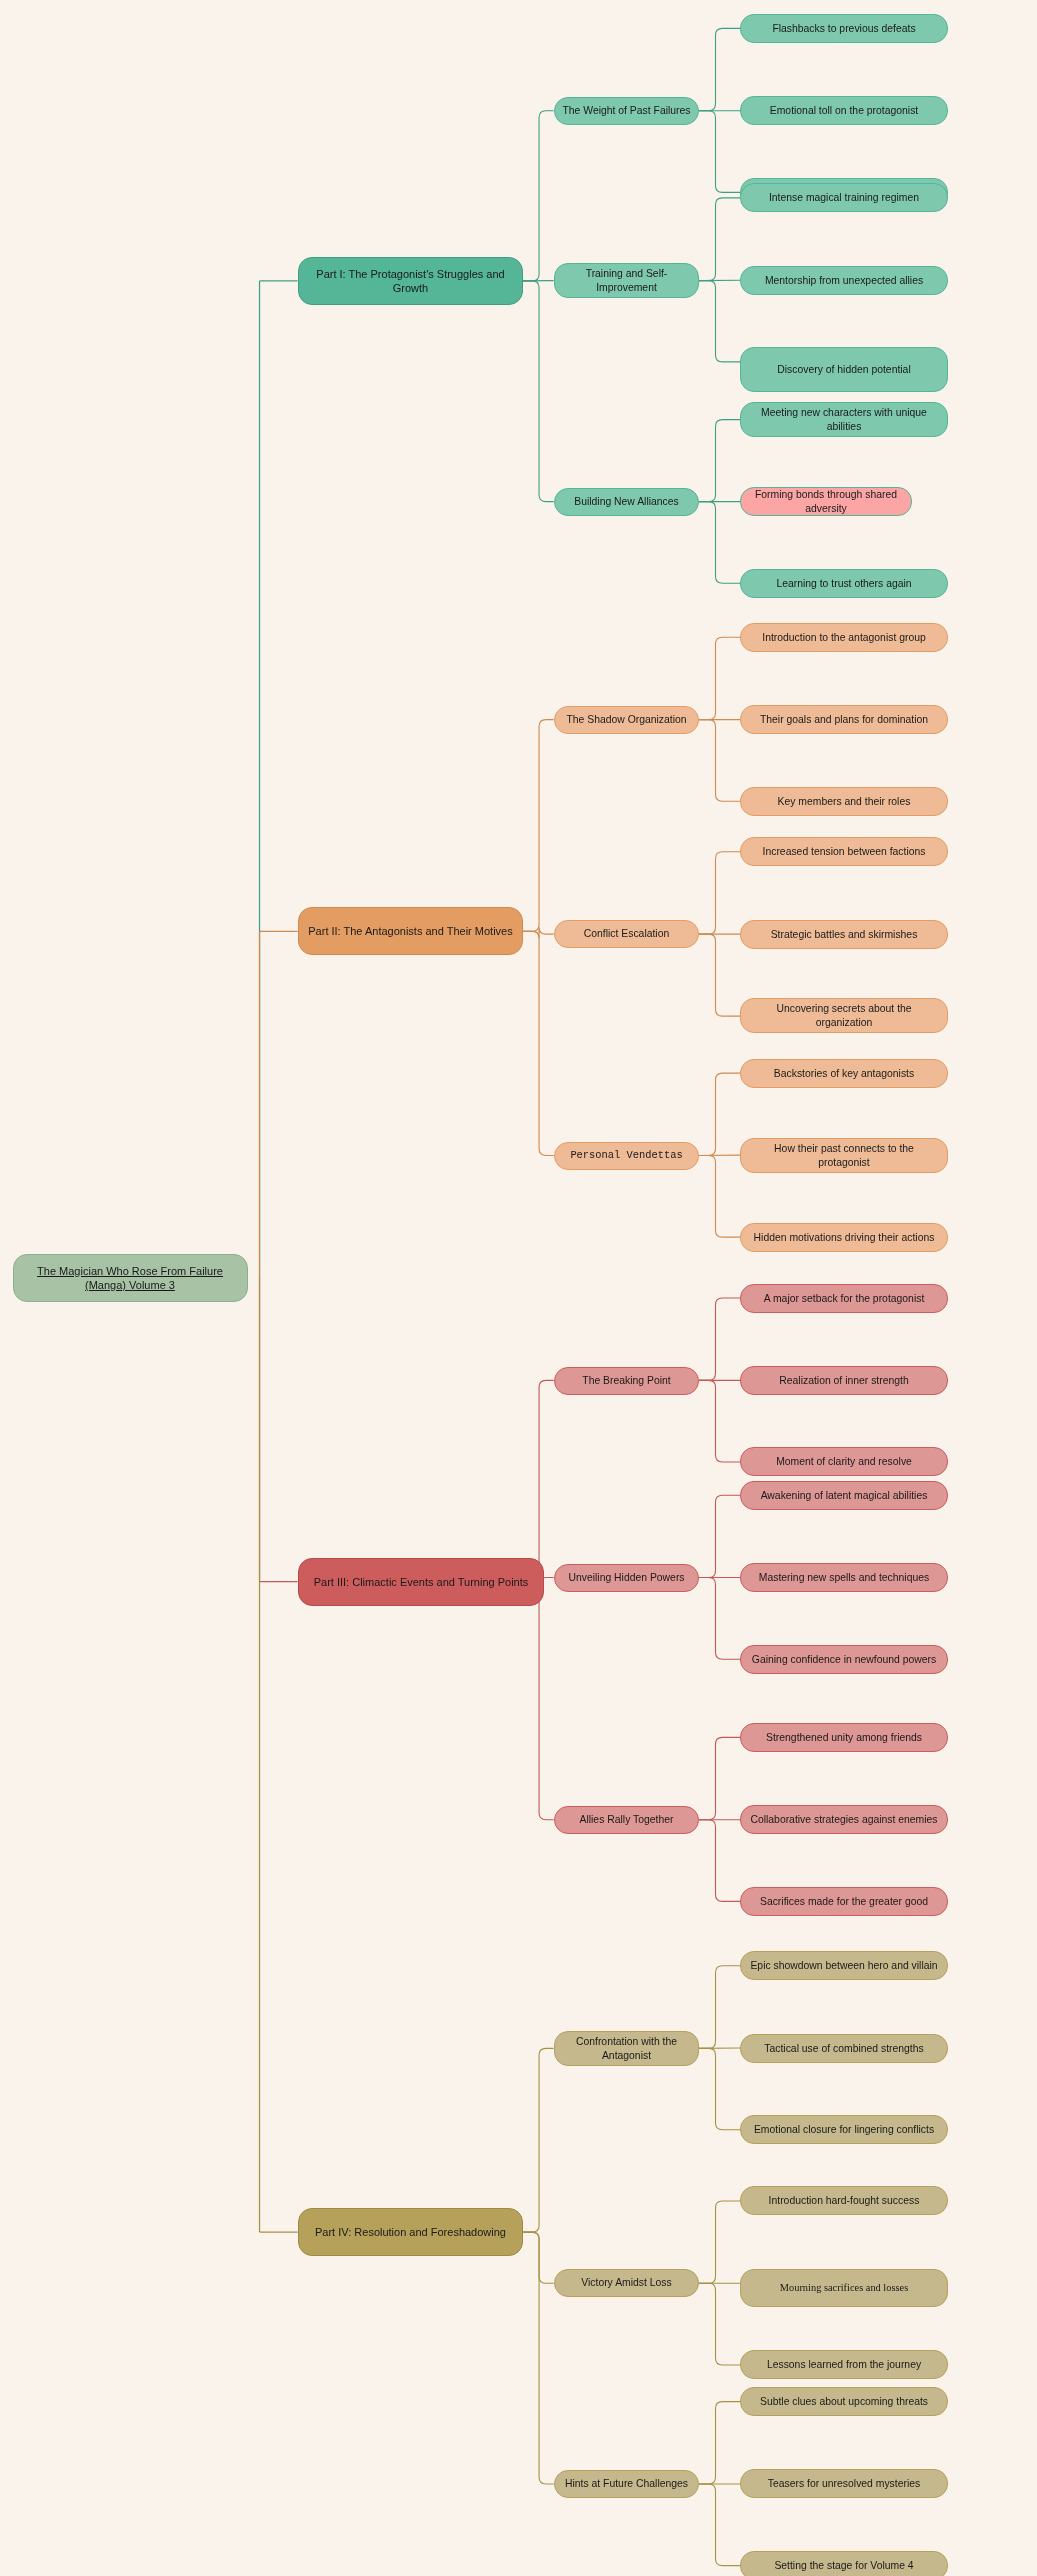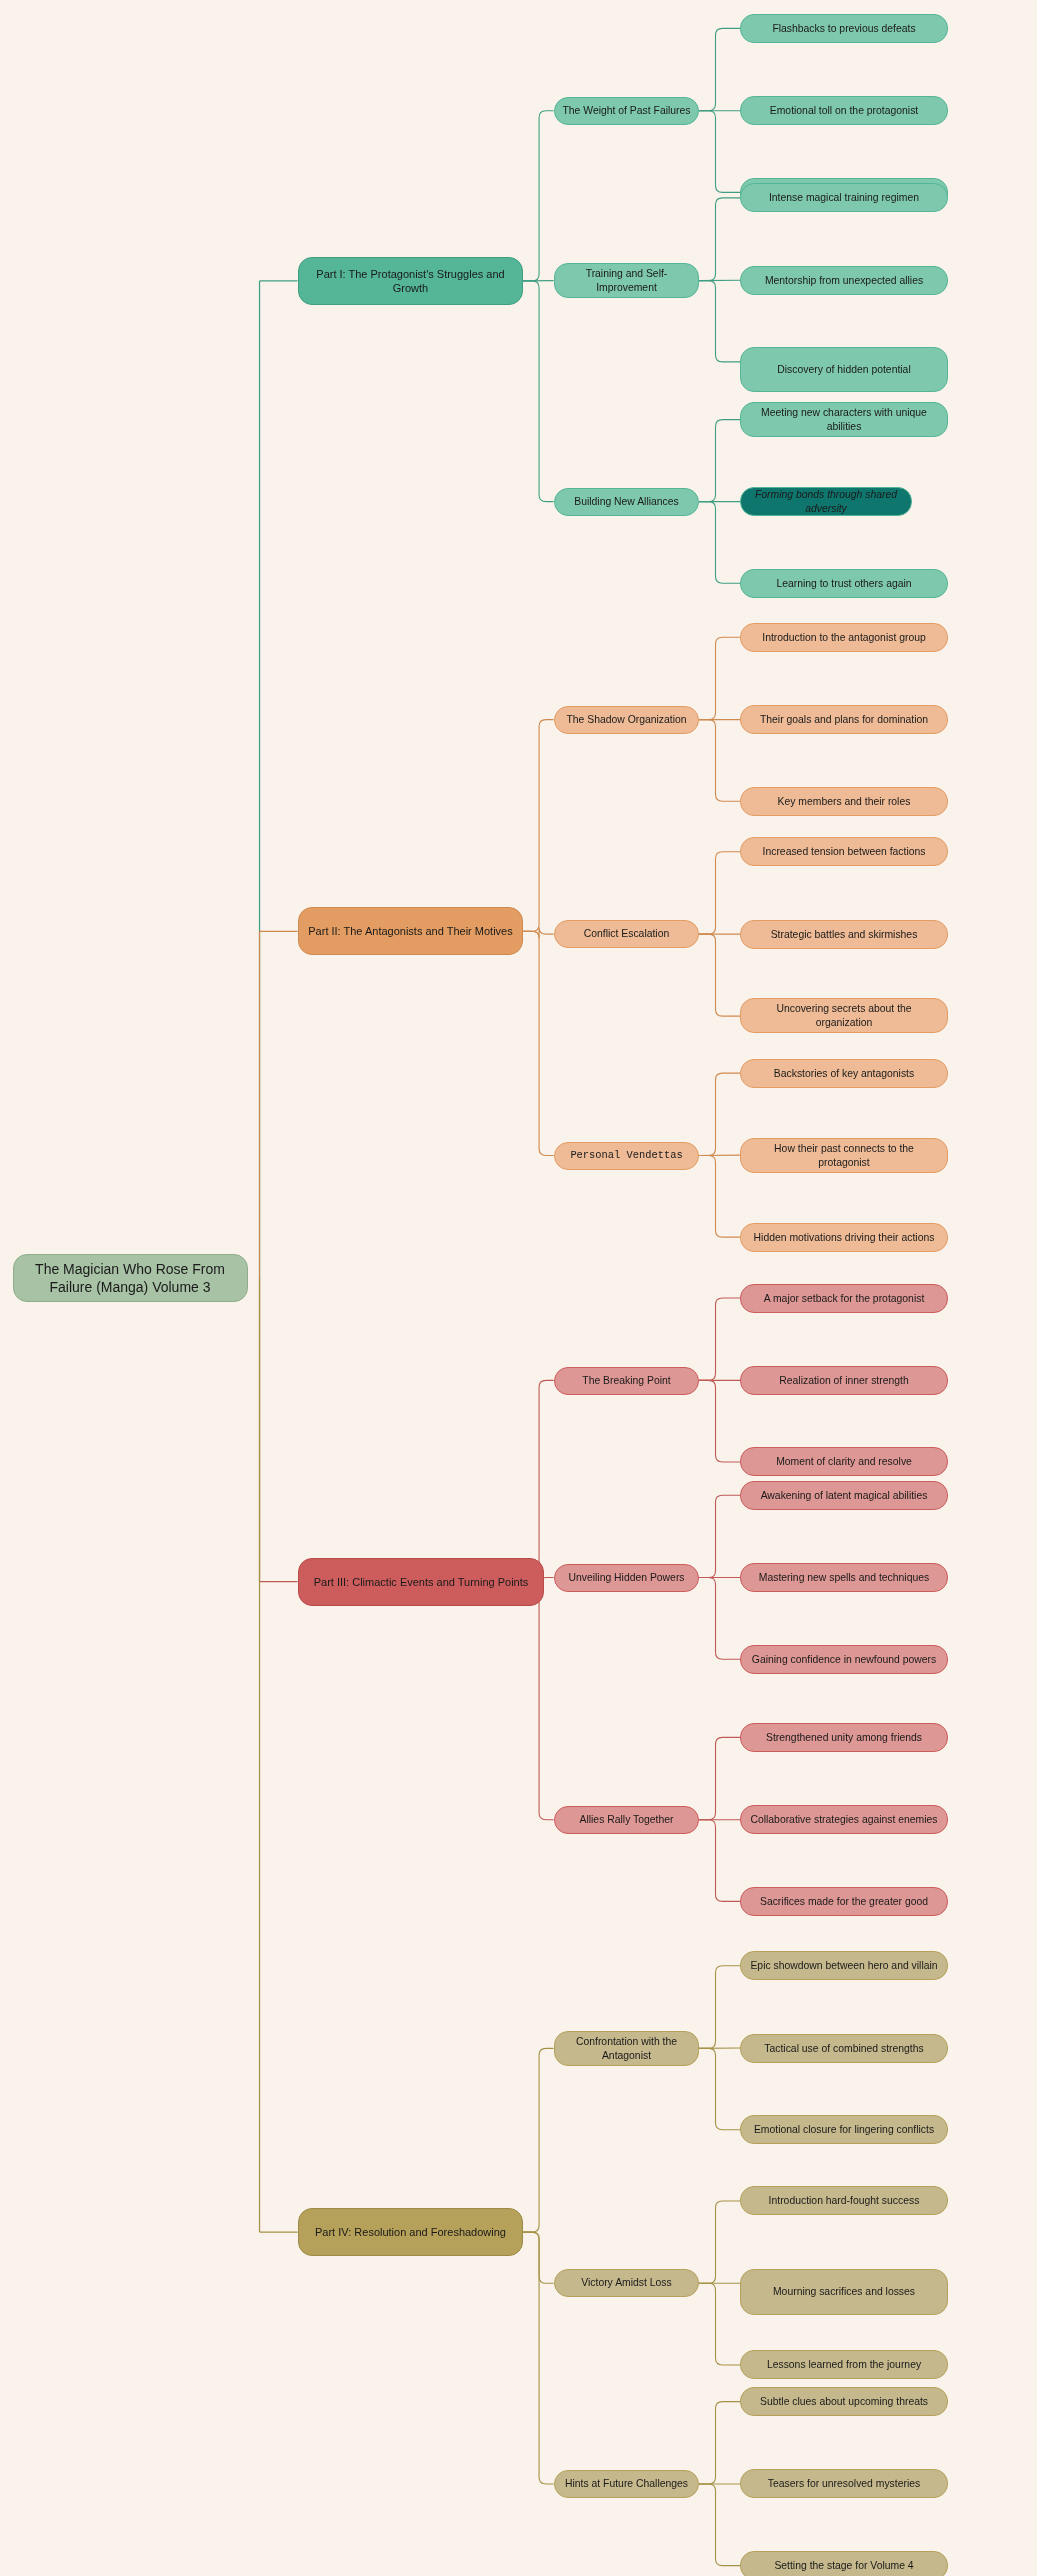--- a/index.html
+++ b/index.html
@@ -19,21 +19,21 @@
     border-radius:14px;
     display:flex;
     align-items:center;
     justify-content:center;
     text-align:center;
     color:#1a1a1a;
     line-height:1.30;
     padding:4.2px 7px;
     overflow:hidden;
   }
-  .node.root{font-size:14px;}
+  .node.root{font-size:11px;text-decoration:underline;}
   .node.l1{font-size:11px;}
   .node.l2{font-size:10.4px;}
   .node.l3{font-size:10.4px;}
 </style>
 </head>
 <body>
 
 <div id="map">
   <svg class="links" id="links" viewBox="0 0 1500 3723">
       <path d="M375 1848 L375 406" fill="none" stroke="#3f9e81" stroke-width="1.8"></path>
@@ -120,21 +120,21 @@
       </div>
       <div class="node l3" style="left: 740px; top: 347px; width: 208px; height: 45px; background: rgb(126, 200, 173); border: 0.7px solid rgb(84, 181, 151);">
         <span>Discovery of hidden potential</span>
       </div>
       <div class="node l2" style="left: 554px; top: 263px; width: 145px; height: 35px; background: rgb(126, 200, 173); border: 0.7px solid rgb(84, 181, 151);">
         <span>Training and Self-Improvement</span>
       </div>
       <div class="node l3" style="left: 740px; top: 402px; width: 208px; height: 35px; background: rgb(126, 200, 173); border: 0.7px solid rgb(84, 181, 151);">
         <span>Meeting new characters with unique abilities</span>
       </div>
-      <div class="node l3" style="left: 740px; top: 487px; width: 172px; height: 29px; background: #0f766e; border: 0.7px solid rgb(84, 181, 151); font-style: italic;">
+      <div class="node l3" style="left: 740px; top: 487px; width: 172px; height: 29px; background: #fca5a5; border: 0.7px solid rgb(84, 181, 151);">
         <span>Forming bonds through shared adversity</span>
       </div>
       <div class="node l3" style="left: 740px; top: 569px; width: 208px; height: 29px; background: rgb(126, 200, 173); border: 0.7px solid rgb(84, 181, 151);">
         <span>Learning to trust others again</span>
       </div>
       <div class="node l2" style="left: 554px; top: 488px; width: 145px; height: 28px; background: rgb(126, 200, 173); border: 0.7px solid rgb(84, 181, 151);">
         <span>Building New Alliances</span>
       </div>
       <div class="node l1" style="left: 298px; top: 907px; width: 225px; height: 48px; background: rgb(227, 157, 98); border: 0.7px solid rgb(207, 138, 79);">
         <span>Part II: The Antagonists and Their Motives</span>
@@ -225,21 +225,21 @@
       </div>
       <div class="node l3" style="left: 740px; top: 2115px; width: 208px; height: 29px; background: rgb(197, 184, 140); border: 0.7px solid rgb(181, 161, 89);">
         <span>Emotional closure for lingering conflicts</span>
       </div>
       <div class="node l2" style="left: 554px; top: 2031px; width: 145px; height: 35px; background: rgb(197, 184, 140); border: 0.7px solid rgb(181, 161, 89);">
         <span>Confrontation with the Antagonist</span>
       </div>
       <div class="node l3" style="left: 740px; top: 2186px; width: 208px; height: 29px; background: rgb(197, 184, 140); border: 0.7px solid rgb(181, 161, 89);">
         <span>Introduction hard-fought success</span>
       </div>
-      <div class="node l3" style="left: 740px; top: 2269px; width: 208px; height: 46px; background: rgb(197, 184, 140); border: 0.7px solid rgb(181, 161, 89);">
+      <div class="node l3" style="left: 740px; top: 2269px; width: 208px; height: 38px; background: rgb(197, 184, 140); border: 0.7px solid rgb(181, 161, 89); font-family: Liberation Serif, serif;">
         <span>Mourning sacrifices and losses</span>
       </div>
       <div class="node l3" style="left: 740px; top: 2350px; width: 208px; height: 29px; background: rgb(197, 184, 140); border: 0.7px solid rgb(181, 161, 89);">
         <span>Lessons learned from the journey</span>
       </div>
       <div class="node l2" style="left: 554px; top: 2269px; width: 145px; height: 28px; background: rgb(197, 184, 140); border: 0.7px solid rgb(181, 161, 89);">
         <span>Victory Amidst Loss</span>
       </div>
       <div class="node l3" style="left: 740px; top: 2387px; width: 208px; height: 29px; background: rgb(197, 184, 140); border: 0.7px solid rgb(181, 161, 89);">
         <span>Subtle clues about upcoming threats</span>

